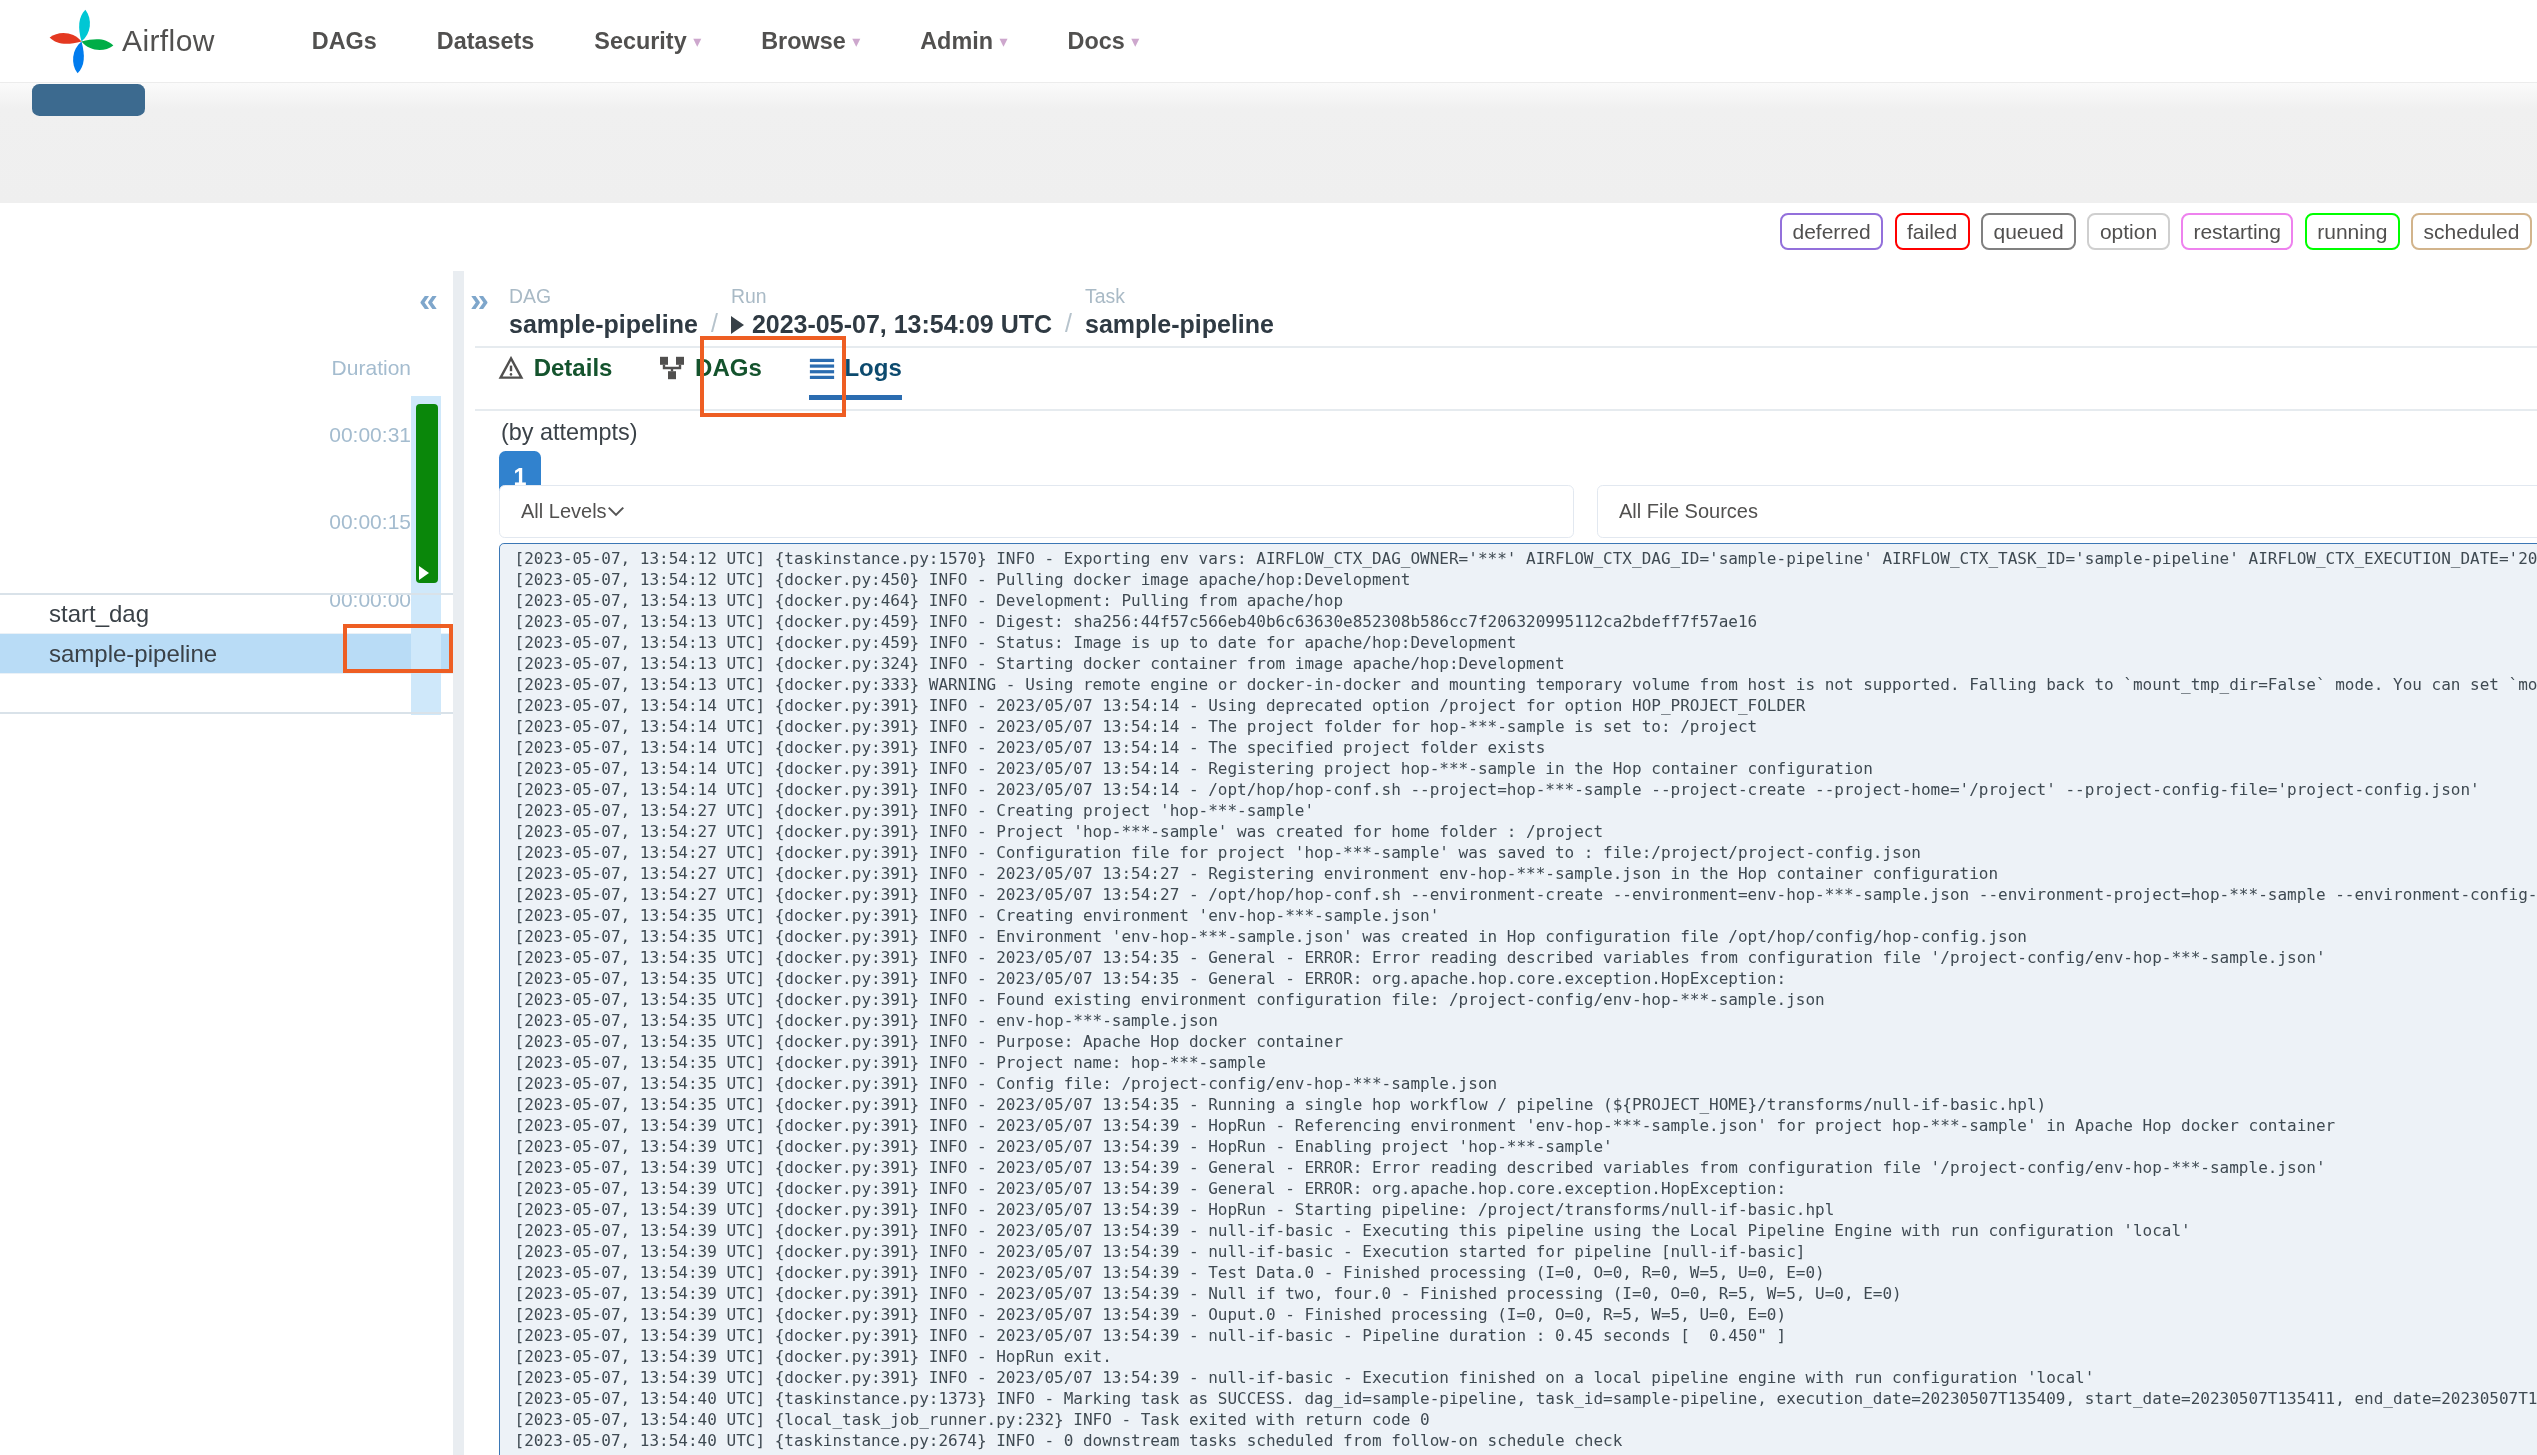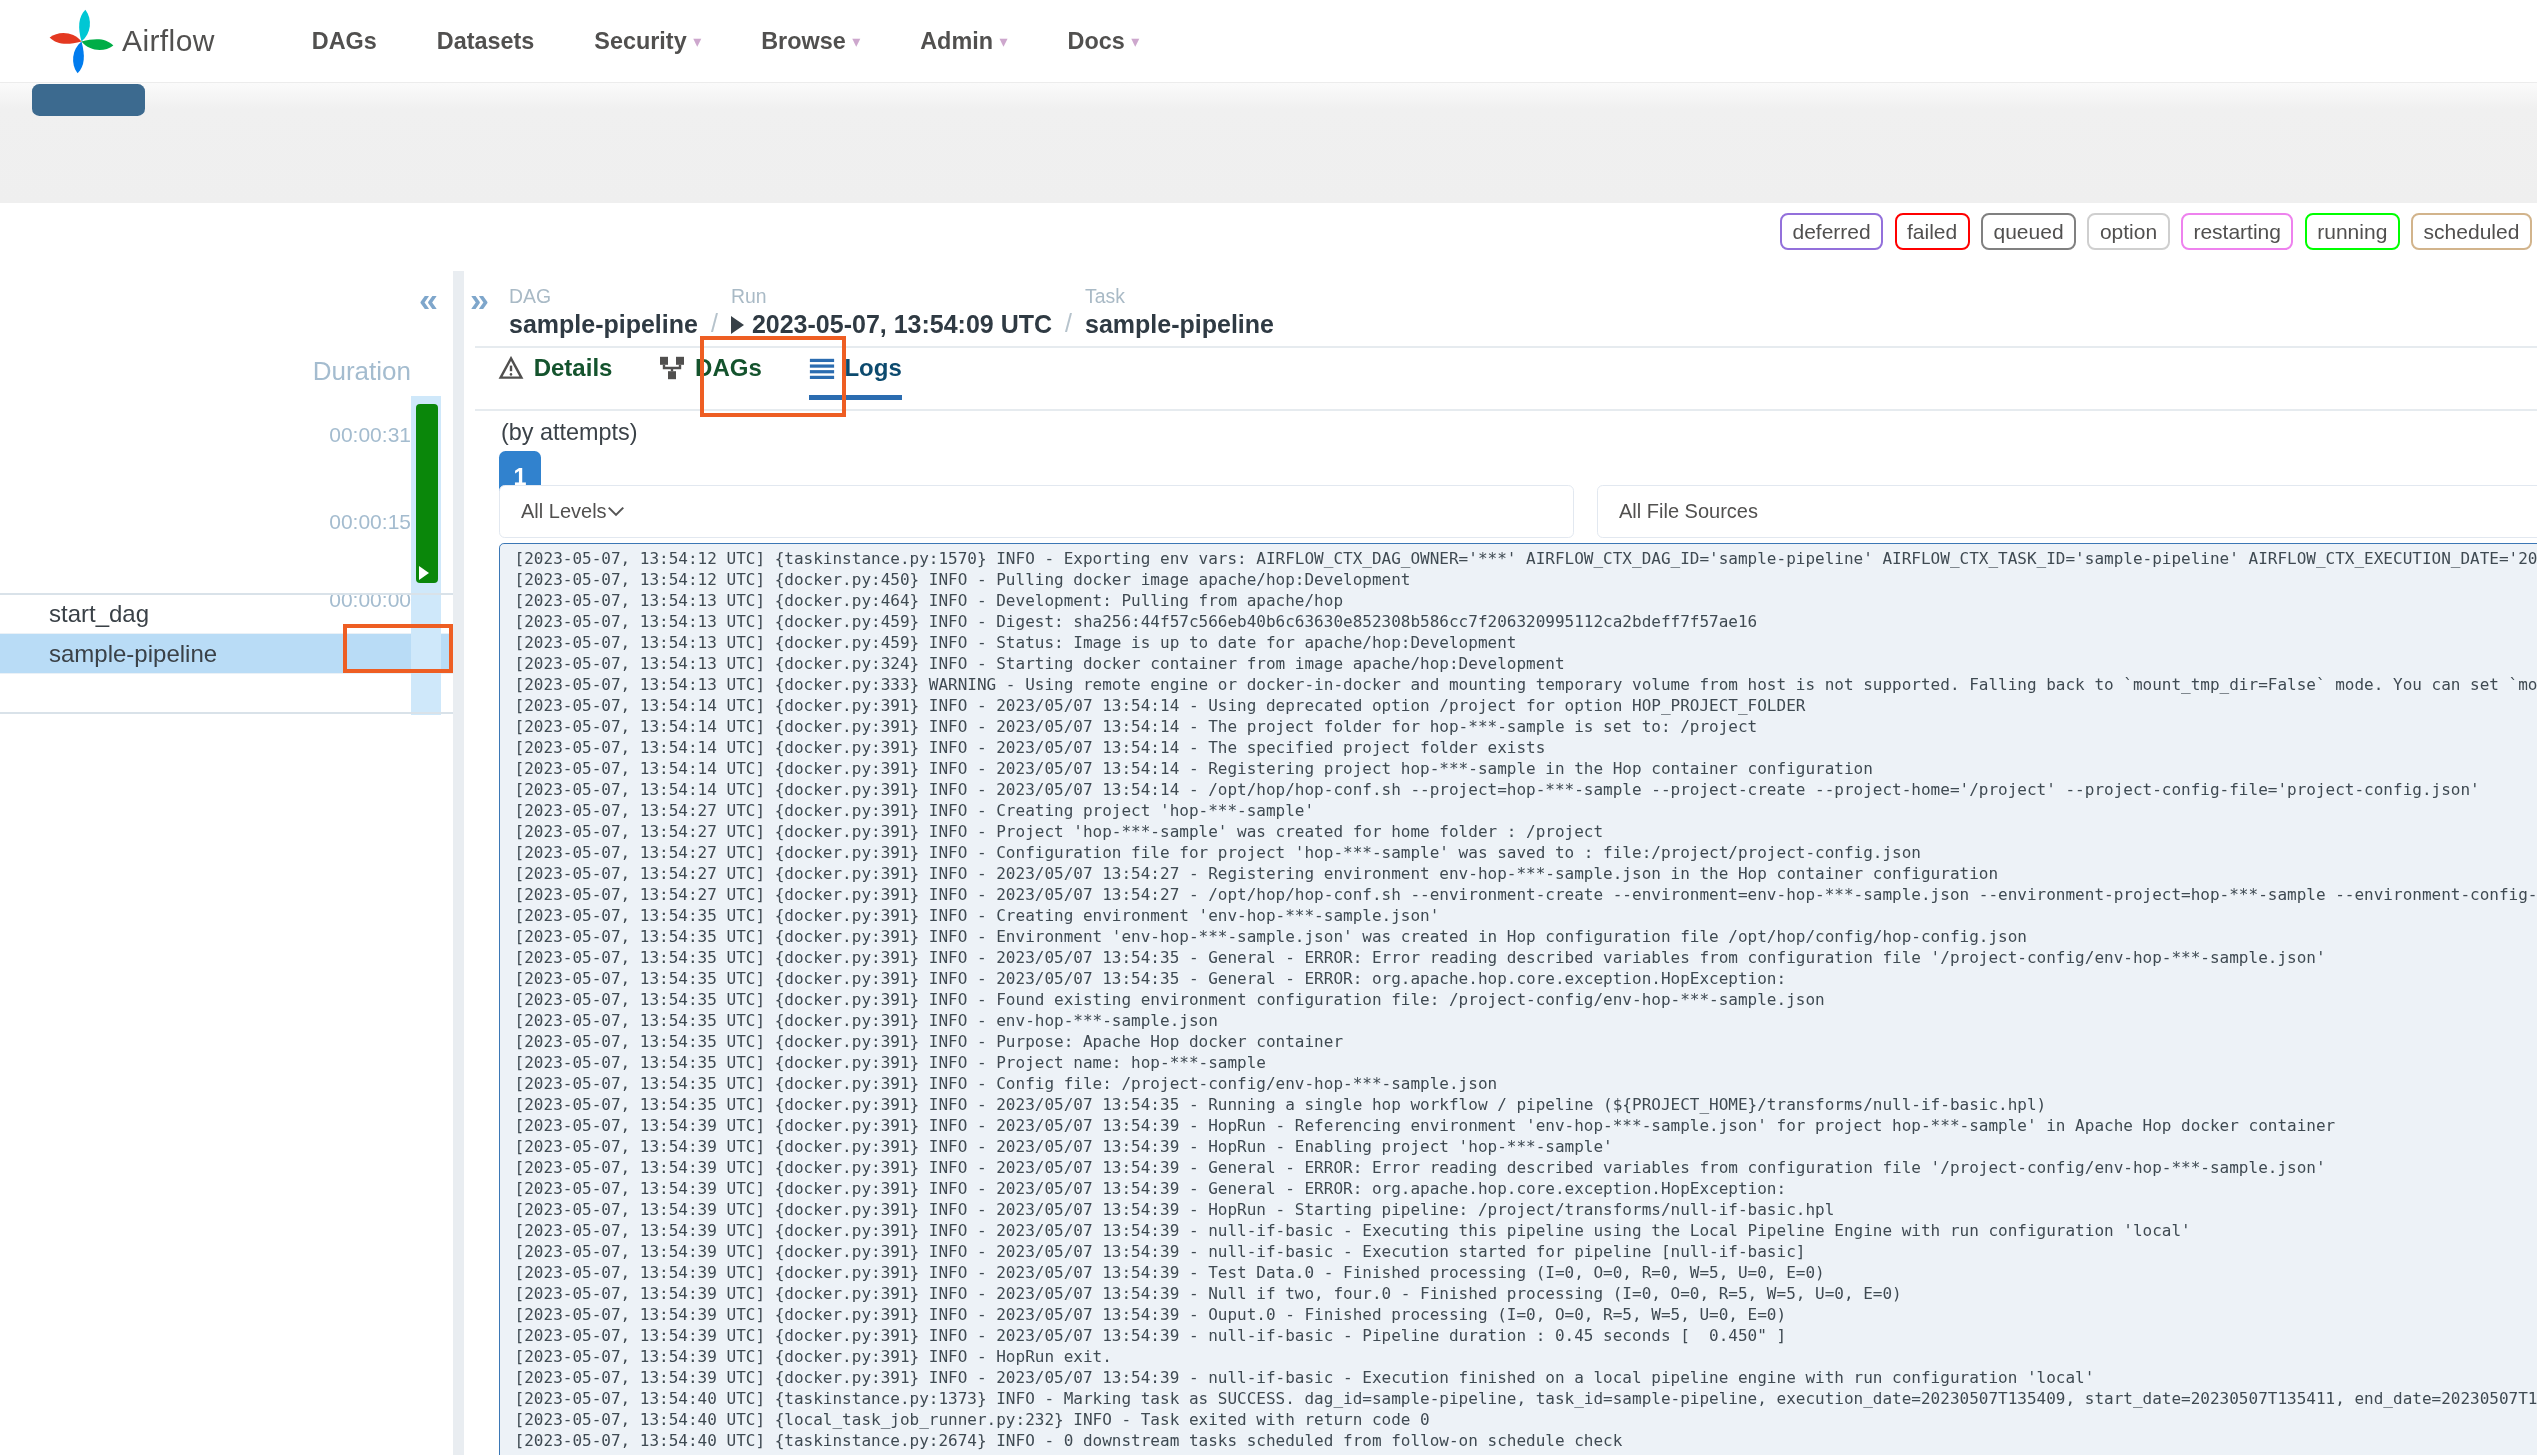--- a/index.html
+++ b/index.html
@@ -33,21 +33,21 @@
   .cal-icon{margin-left:auto;margin-right:14.6px;}
 
   
   .legend{position:absolute;left:1780px;top:213px;display:flex;gap:11.3px;white-space:nowrap;z-index:4;}
   .badge{background:#fff;border:2.4px solid #888;border-radius:8px;padding:4px 10.5px;
     font-size:21px;color:#51504f;line-height:1.2;}
 
   
   .collapse-icon{position:absolute;left:419px;top:280px;font-size:34px;font-weight:bold;color:#7ea6cb;cursor:pointer;}
   .expand-icon{position:absolute;left:470px;top:280px;font-size:34px;font-weight:bold;color:#7ea6cb;cursor:pointer;}
-  .duration-label{position:absolute;right:2127px;top:356px;font-size:26px;color:#a4bccf;}
+  .duration-label{position:absolute;right:2127px;top:356px;font-size:21px;color:#a4bccf;}
   .tick{position:absolute;right:2127px;font-size:21px;color:#a4bccf;margin-top:27px;}
   .tick1{top:396px;} .tick2{top:483px;} .tick3{top:561px;}
   .gantt-strip{position:absolute;left:411px;top:396px;width:30px;height:319px;background:#cfe8fa;z-index:2;}
   .gantt-bar{position:absolute;left:416px;top:404px;width:22px;height:179px;background:#0a870a;border-radius:4px;z-index:3;}
   .gantt-play{position:absolute;left:419px;top:566px;width:0;height:0;z-index:4;
     border-top:7.3px solid transparent;border-bottom:7.3px solid transparent;border-left:10.5px solid #fff;}
   .grid-sep-top{position:absolute;left:0;top:593px;width:453px;height:1.6px;background:#d9e2e9;z-index:3;}
   .grid-sep-bot{position:absolute;left:0;top:712px;width:453px;height:1.6px;background:#d9e2e9;z-index:3;}
   .task-rows{position:absolute;left:0;top:594px;width:453px;z-index:1;}
   .task-row{position:relative;height:39px;display:flex;align-items:center;cursor:pointer;

